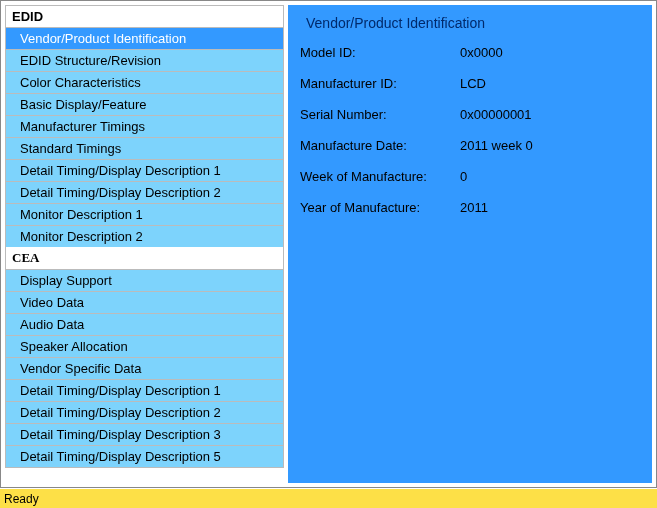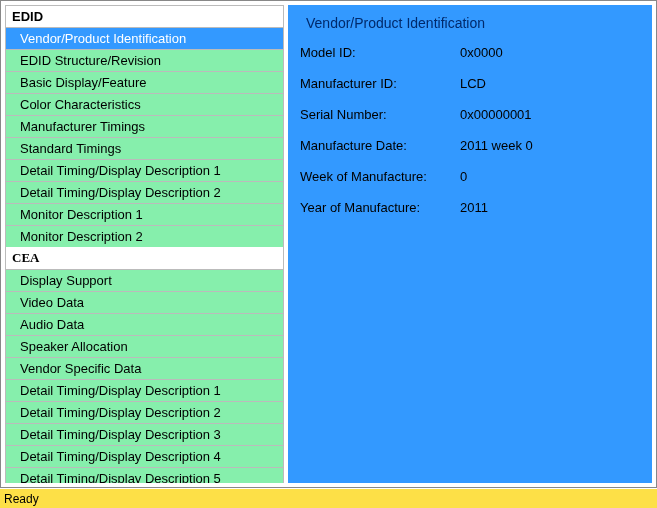--- a/index.html
+++ b/index.html
@@ -28,21 +28,21 @@
   font-weight: bold;
   padding: 3px 6px;
   border: 1px solid #bbb;
   background: #fff;
   font-size: 13px;
 }
 .sidebar-item {
   padding: 3px 6px 3px 14px;
   border: 1px solid #bbb;
   border-top: none;
-  background: #86efac;
+  background: #7dd3fc;
   cursor: pointer;
   font-size: 13px;
   white-space: nowrap;
   overflow: hidden;
 }
 .sidebar-item.selected {
   background: #3399ff;
   color: #fff;
 }
 .section-header + .sidebar-item {
@@ -94,39 +94,38 @@
 </head>
 <body>
 
 <div class="main-container">
 
   <div class="sidebar">
 
     <div class="section-header">EDID</div>
     <div class="sidebar-item selected">Vendor/Product Identification</div>
     <div class="sidebar-item">EDID Structure/Revision</div>
+    <div class="sidebar-item">Color Characteristics</div>
     <div class="sidebar-item">Basic Display/Feature</div>
-    <div class="sidebar-item">Color Characteristics</div>
     <div class="sidebar-item">Manufacturer Timings</div>
     <div class="sidebar-item">Standard Timings</div>
     <div class="sidebar-item">Detail Timing/Display Description 1</div>
     <div class="sidebar-item">Detail Timing/Display Description 2</div>
     <div class="sidebar-item">Monitor Description 1</div>
     <div class="sidebar-item">Monitor Description 2</div>
 
     <div class="section-header cea">CEA</div>
     <div class="sidebar-item">Display Support</div>
     <div class="sidebar-item">Video Data</div>
     <div class="sidebar-item">Audio Data</div>
     <div class="sidebar-item">Speaker Allocation</div>
     <div class="sidebar-item">Vendor Specific Data</div>
     <div class="sidebar-item">Detail Timing/Display Description 1</div>
     <div class="sidebar-item">Detail Timing/Display Description 2</div>
     <div class="sidebar-item">Detail Timing/Display Description 3</div>
-    <div class="sidebar-item">Detail Timing/Display Description 4</div>
     <div class="sidebar-item">Detail Timing/Display Description 5</div>
 
   </div>
 
   <div class="detail-panel">
     <div class="detail-title">Vendor/Product Identification</div>
 
     <div class="detail-row">
       <div class="detail-label">Model ID:</div>
       <div class="detail-value">0x0000</div>

